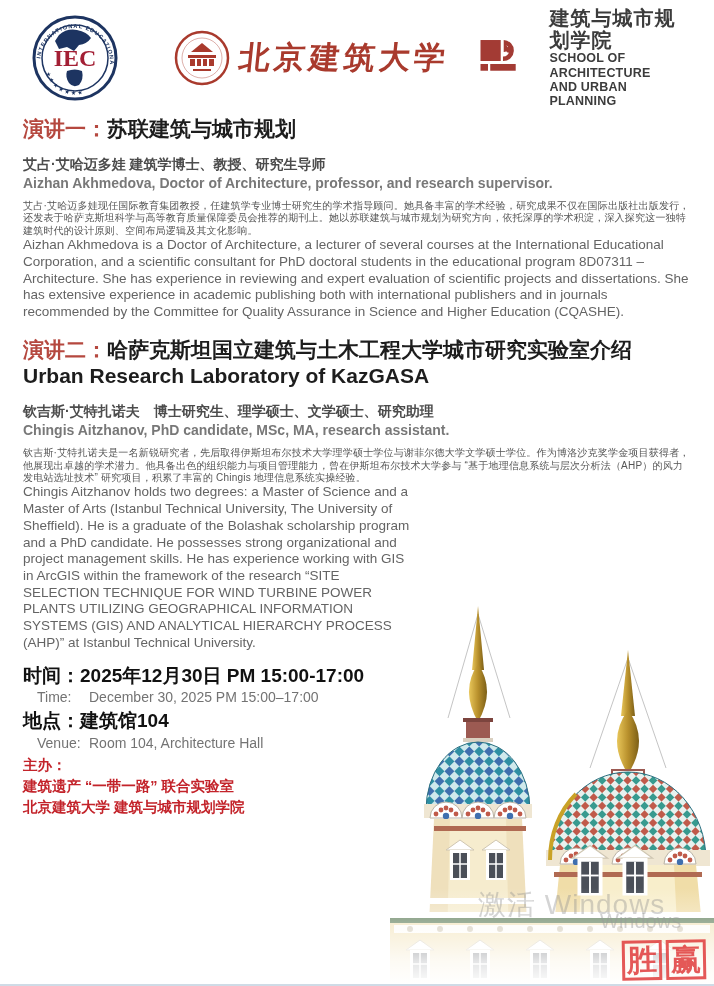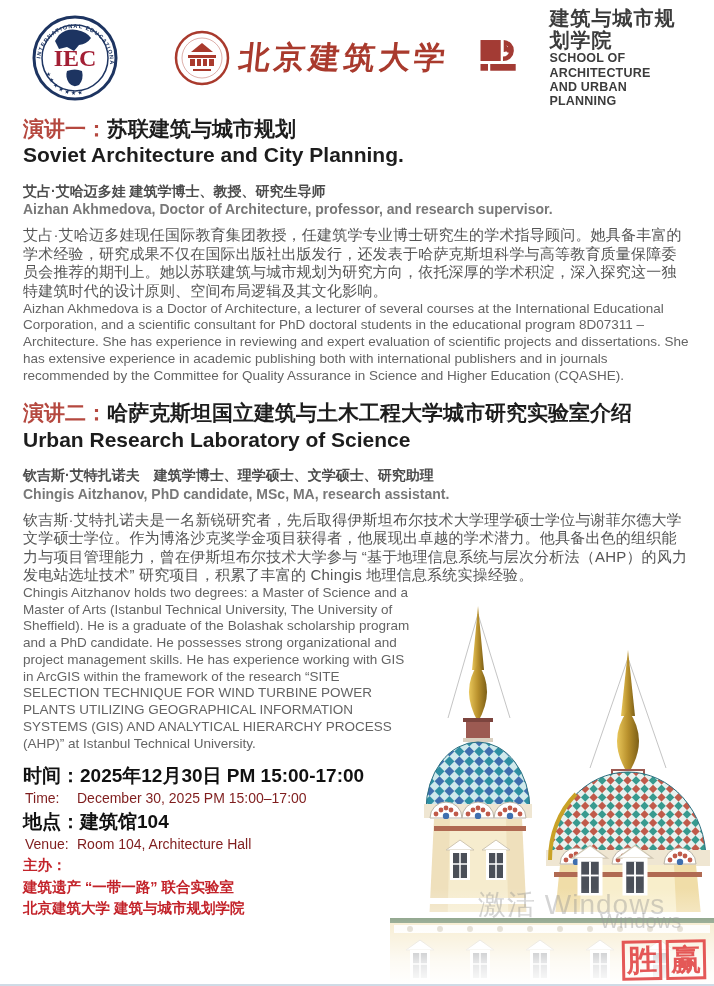--- a/index.html
+++ b/index.html
@@ -25,28 +25,28 @@
   .school-mark { width:62px; height:56px; }
   .school-text .cn { font-size:20px; font-weight:bold; color:#3c3c3c; letter-spacing:1px; line-height:1.1; }
   .school-text .en { font-size:12.5px; font-weight:bold; color:#3c3c3c; line-height:1.15; letter-spacing:.2px; }
 
   
   .sec-title { font-size:21px; font-weight:bold; color:#1d1d1d; line-height:1.25; margin-top:12px; }
   .sec-title .red { color:#b5483f; }
   .sec-title-en { font-size:21px; font-weight:bold; color:#1d1d1d; line-height:1.25; margin-bottom:10px; }
   .speaker-cn { font-size:14px; font-weight:bold; color:#4c4c4c; line-height:1.35;margin-top:13px; }
   .speaker-en { font-size:14px; font-weight:bold; color:#787878; line-height:1.35; margin-bottom:7px; }
-  .bio-cn { font-size:15px; color:#555; line-height:1.24; letter-spacing:.2px; }
+  .bio-cn { font-size:10px; color:#555; line-height:1.24; letter-spacing:.2px; }
   .bio-en { font-size:13.5px; color:#646464; line-height:1.24; }
   .bio-en.narrow { max-width:392px; }
 
   
   .schedule { margin-top:12px; }
   .sch-line-cn { font-size:19px; font-weight:bold; color:#111; line-height:1.3; }
-  .sch-line-en { font-size:14px; color:#7f1d1d; line-height:1.35; margin-left:2px; margin-bottom:2px; }
+  .sch-line-en { font-size:14px; color:#737373; line-height:1.35; margin-left:14px; margin-bottom:2px; }
   .sch-line-en .lbl { display:inline-block; min-width:52px; }
 
   
   .footer { color:#c3232a; font-weight:bold; font-size:14.5px; line-height:1.45; }
 
   
   .art { position:absolute; right:0; top:598px; width:324px; height:388px; z-index:0; }
   .art svg { display:block; }
   .wm1 {
     position:absolute; left:88px; top:288px; font-size:28px; color:#8f8f8f;
@@ -123,33 +123,32 @@
         <div class="en">SCHOOL OF ARCHITECTURE</div>
         <div class="en">AND URBAN PLANNING</div>
       </div>
     </div>
   </div>
 
   <div>
     <div class="sec-title">
       <span class="red">演讲一：</span><span>苏联建筑与城市规划</span>
     </div>
-    <div class="sec-title-en">Soviet Architecture and City Planning.</div>
     <div class="speaker-cn">艾占·艾哈迈多娃  建筑学博士、教授、研究生导师</div>
     <div class="speaker-en">Aizhan Akhmedova, Doctor of Architecture, professor, and research supervisor.</div>
     <div class="bio-cn">艾占·艾哈迈多娃现任国际教育集团教授，任建筑学专业博士研究生的学术指导顾问。她具备丰富的学术经验，研究成果不仅在国际出版社出版发行，还发表于哈萨克斯坦科学与高等教育质量保障委员会推荐的期刊上。她以苏联建筑与城市规划为研究方向，依托深厚的学术积淀，深入探究这一独特建筑时代的设计原则、空间布局逻辑及其文化影响。</div>
     <div class="bio-en">Aizhan Akhmedova is a Doctor of Architecture, a lecturer of several courses at the International Educational Corporation, and a scientific consultant for PhD doctoral students in the educational program 8D07311 – Architecture. She has experience in reviewing and expert evaluation of scientific projects and dissertations. She has extensive experience in academic publishing both with international publishers and in journals recommended by the Committee for Quality Assurance in Science and Higher Education (CQASHE).</div>
   </div>
 
   <div style="margin-top:16px;">
     <div class="sec-title">
       <span class="red">演讲二：</span><span>哈萨克斯坦国立建筑与土木工程大学城市研究实验室介绍</span>
     </div>
-    <div class="sec-title-en">Urban Research Laboratory of Science</div>
-    <div class="speaker-cn">钦吉斯·艾特扎诺夫　建筑学博士、理学硕士、文学硕士、研究助理</div>
+    <div class="sec-title-en">Urban Research Laboratory of KazGASA</div>
+    <div class="speaker-cn">钦吉斯·艾特扎诺夫　博士研究生、理学硕士、文学硕士、研究助理</div>
     <div class="speaker-en">Chingis Aitzhanov, PhD candidate, MSc, MA, research assistant.</div>
     <div class="bio-cn">钦吉斯·艾特扎诺夫是一名新锐研究者，先后取得伊斯坦布尔技术大学理学硕士学位与谢菲尔德大学文学硕士学位。作为博洛沙克奖学金项目获得者，他展现出卓越的学术潜力。他具备出色的组织能力与项目管理能力，曾在伊斯坦布尔技术大学参与 “基于地理信息系统与层次分析法（AHP）的风力发电站选址技术” 研究项目，积累了丰富的 Chingis 地理信息系统实操经验。</div>
     <div class="bio-en narrow">Chingis Aitzhanov holds two degrees: a Master of Science and a Master of Arts (Istanbul Technical University, The University of Sheffield). He is a graduate of the Bolashak scholarship program and a PhD candidate. He possesses strong organizational and project management skills. He has experience working with GIS in ArcGIS within the framework of the research “SITE SELECTION TECHNIQUE FOR WIND TURBINE POWER PLANTS UTILIZING GEOGRAPHICAL INFORMATION SYSTEMS (GIS) AND ANALYTICAL HIERARCHY PROCESS (AHP)” at Istanbul Technical University.</div>
   </div>
 
   <div class="schedule">
     <div class="sch-line-cn">
       <span>时间：</span><span>2025年12月30日 PM 15:00-17:00</span>
     </div>
     <div class="sch-line-en">

